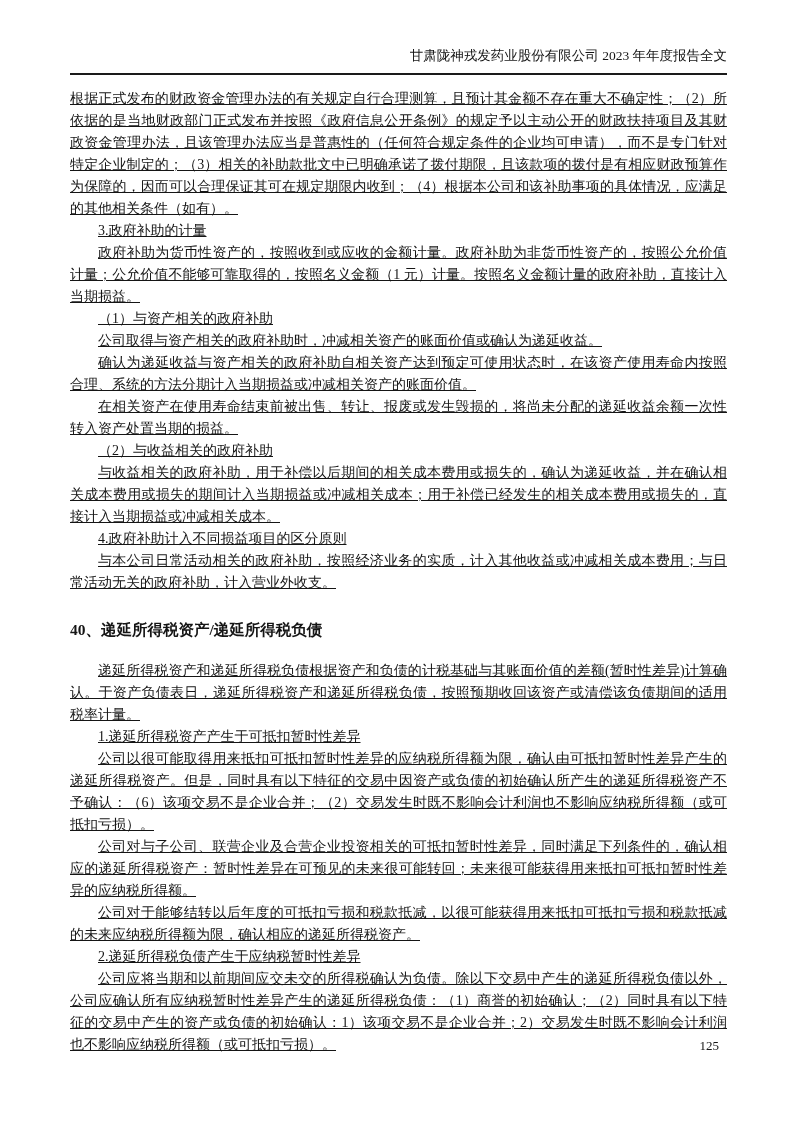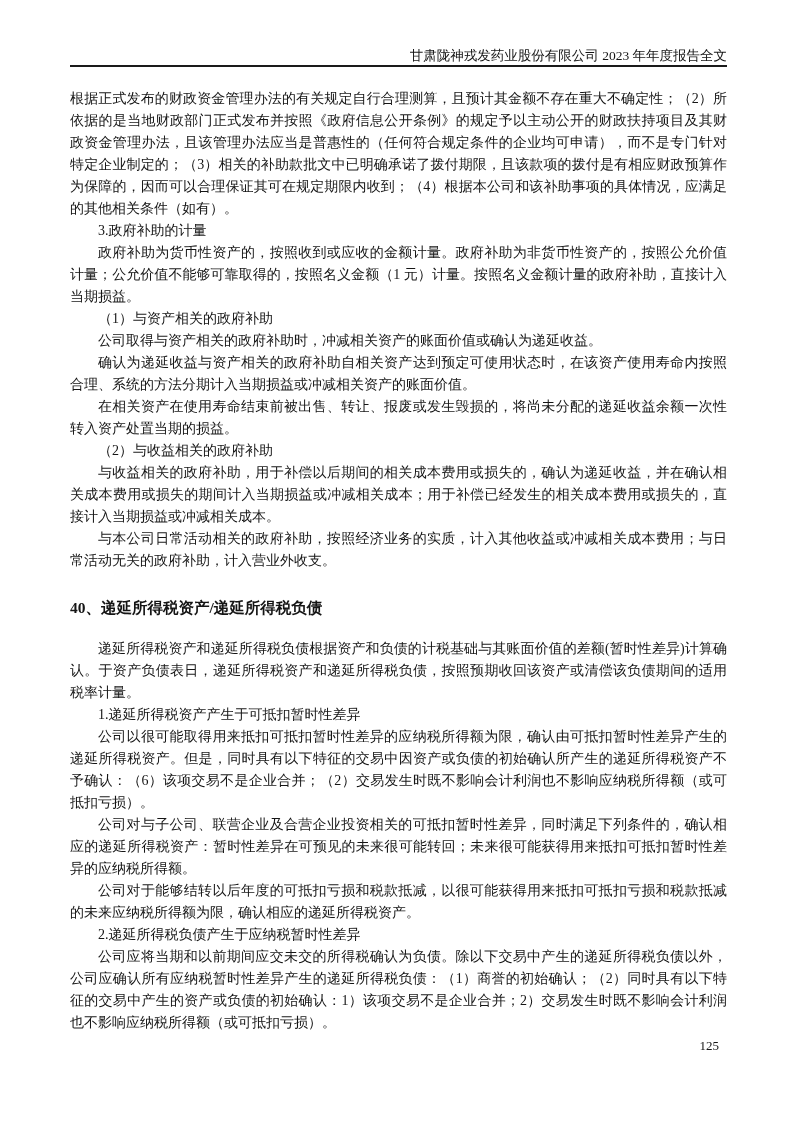--- a/index.html
+++ b/index.html
@@ -14,36 +14,37 @@
     overflow: hidden;
   }
   .header {
     position: absolute;
     top: 47px;
     left: 70px;
     width: 657px;
     text-align: right;
     font-size: 13.5px;
     line-height: 18px;
-    padding-bottom: 0;
+    padding-bottom: 8px;
     border-bottom: 2.5px solid #1a1a1a;
   }
   .content {
     position: absolute;
     top: 88px;
     left: 70px;
     width: 657px;
     font-size: 14px;
     line-height: 22px;
     text-align: justify;
   }
   .content p {
     margin: 0;
     padding: 0;
     text-indent: 2em;
+    text-decoration: underline;
   }
   .content p.flush {
     text-indent: 0;
   }
   .section-heading {
     font-size: 15.5px;
     font-weight: bold;
     text-indent: 0;
     margin: 25px 0 19px 0;
     line-height: 22px;
@@ -68,20 +69,21 @@
   <div class="content">
     <p class="flush">根据正式发布的财政资金管理办法的有关规定自行合理测算，且预计其金额不存在重大不确定性；（2）所依据的是当地财政部门正式发布并按照《政府信息公开条例》的规定予以主动公开的财政扶持项目及其财政资金管理办法，且该管理办法应当是普惠性的（任何符合规定条件的企业均可申请），而不是专门针对特定企业制定的；（3）相关的补助款批文中已明确承诺了拨付期限，且该款项的拨付是有相应财政预算作为保障的，因而可以合理保证其可在规定期限内收到；（4）根据本公司和该补助事项的具体情况，应满足的其他相关条件（如有）。</p>
     <p>3.政府补助的计量</p>
     <p>政府补助为货币性资产的，按照收到或应收的金额计量。政府补助为非货币性资产的，按照公允价值计量；公允价值不能够可靠取得的，按照名义金额（1 元）计量。按照名义金额计量的政府补助，直接计入当期损益。</p>
     <p>（1）与资产相关的政府补助</p>
     <p>公司取得与资产相关的政府补助时，冲减相关资产的账面价值或确认为递延收益。</p>
     <p>确认为递延收益与资产相关的政府补助自相关资产达到预定可使用状态时，在该资产使用寿命内按照合理、系统的方法分期计入当期损益或冲减相关资产的账面价值。</p>
     <p>在相关资产在使用寿命结束前被出售、转让、报废或发生毁损的，将尚未分配的递延收益余额一次性转入资产处置当期的损益。</p>
     <p>（2）与收益相关的政府补助</p>
     <p>与收益相关的政府补助，用于补偿以后期间的相关成本费用或损失的，确认为递延收益，并在确认相关成本费用或损失的期间计入当期损益或冲减相关成本；用于补偿已经发生的相关成本费用或损失的，直接计入当期损益或冲减相关成本。</p>
+    <p>4.政府补助计入不同损益项目的区分原则</p>
     <p>与本公司日常活动相关的政府补助，按照经济业务的实质，计入其他收益或冲减相关成本费用；与日常活动无关的政府补助，计入营业外收支。</p>
 
     <h2 class="section-heading">40、递延所得税资产/递延所得税负债</h2>
 
     <p>递延所得税资产和递延所得税负债根据资产和负债的计税基础与其账面价值的差额(暂时性差异)计算确认。于资产负债表日，递延所得税资产和递延所得税负债，按照预期收回该资产或清偿该负债期间的适用税率计量。</p>
     <p>1.递延所得税资产产生于可抵扣暂时性差异</p>
     <p>公司以很可能取得用来抵扣可抵扣暂时性差异的应纳税所得额为限，确认由可抵扣暂时性差异产生的递延所得税资产。但是，同时具有以下特征的交易中因资产或负债的初始确认所产生的递延所得税资产不予确认：（6）该项交易不是企业合并；（2）交易发生时既不影响会计利润也不影响应纳税所得额（或可抵扣亏损）。</p>
     <p>公司对与子公司、联营企业及合营企业投资相关的可抵扣暂时性差异，同时满足下列条件的，确认相应的递延所得税资产：暂时性差异在可预见的未来很可能转回；未来很可能获得用来抵扣可抵扣暂时性差异的应纳税所得额。</p>
     <p>公司对于能够结转以后年度的可抵扣亏损和税款抵减，以很可能获得用来抵扣可抵扣亏损和税款抵减的未来应纳税所得额为限，确认相应的递延所得税资产。</p>
     <p>2.递延所得税负债产生于应纳税暂时性差异</p>

